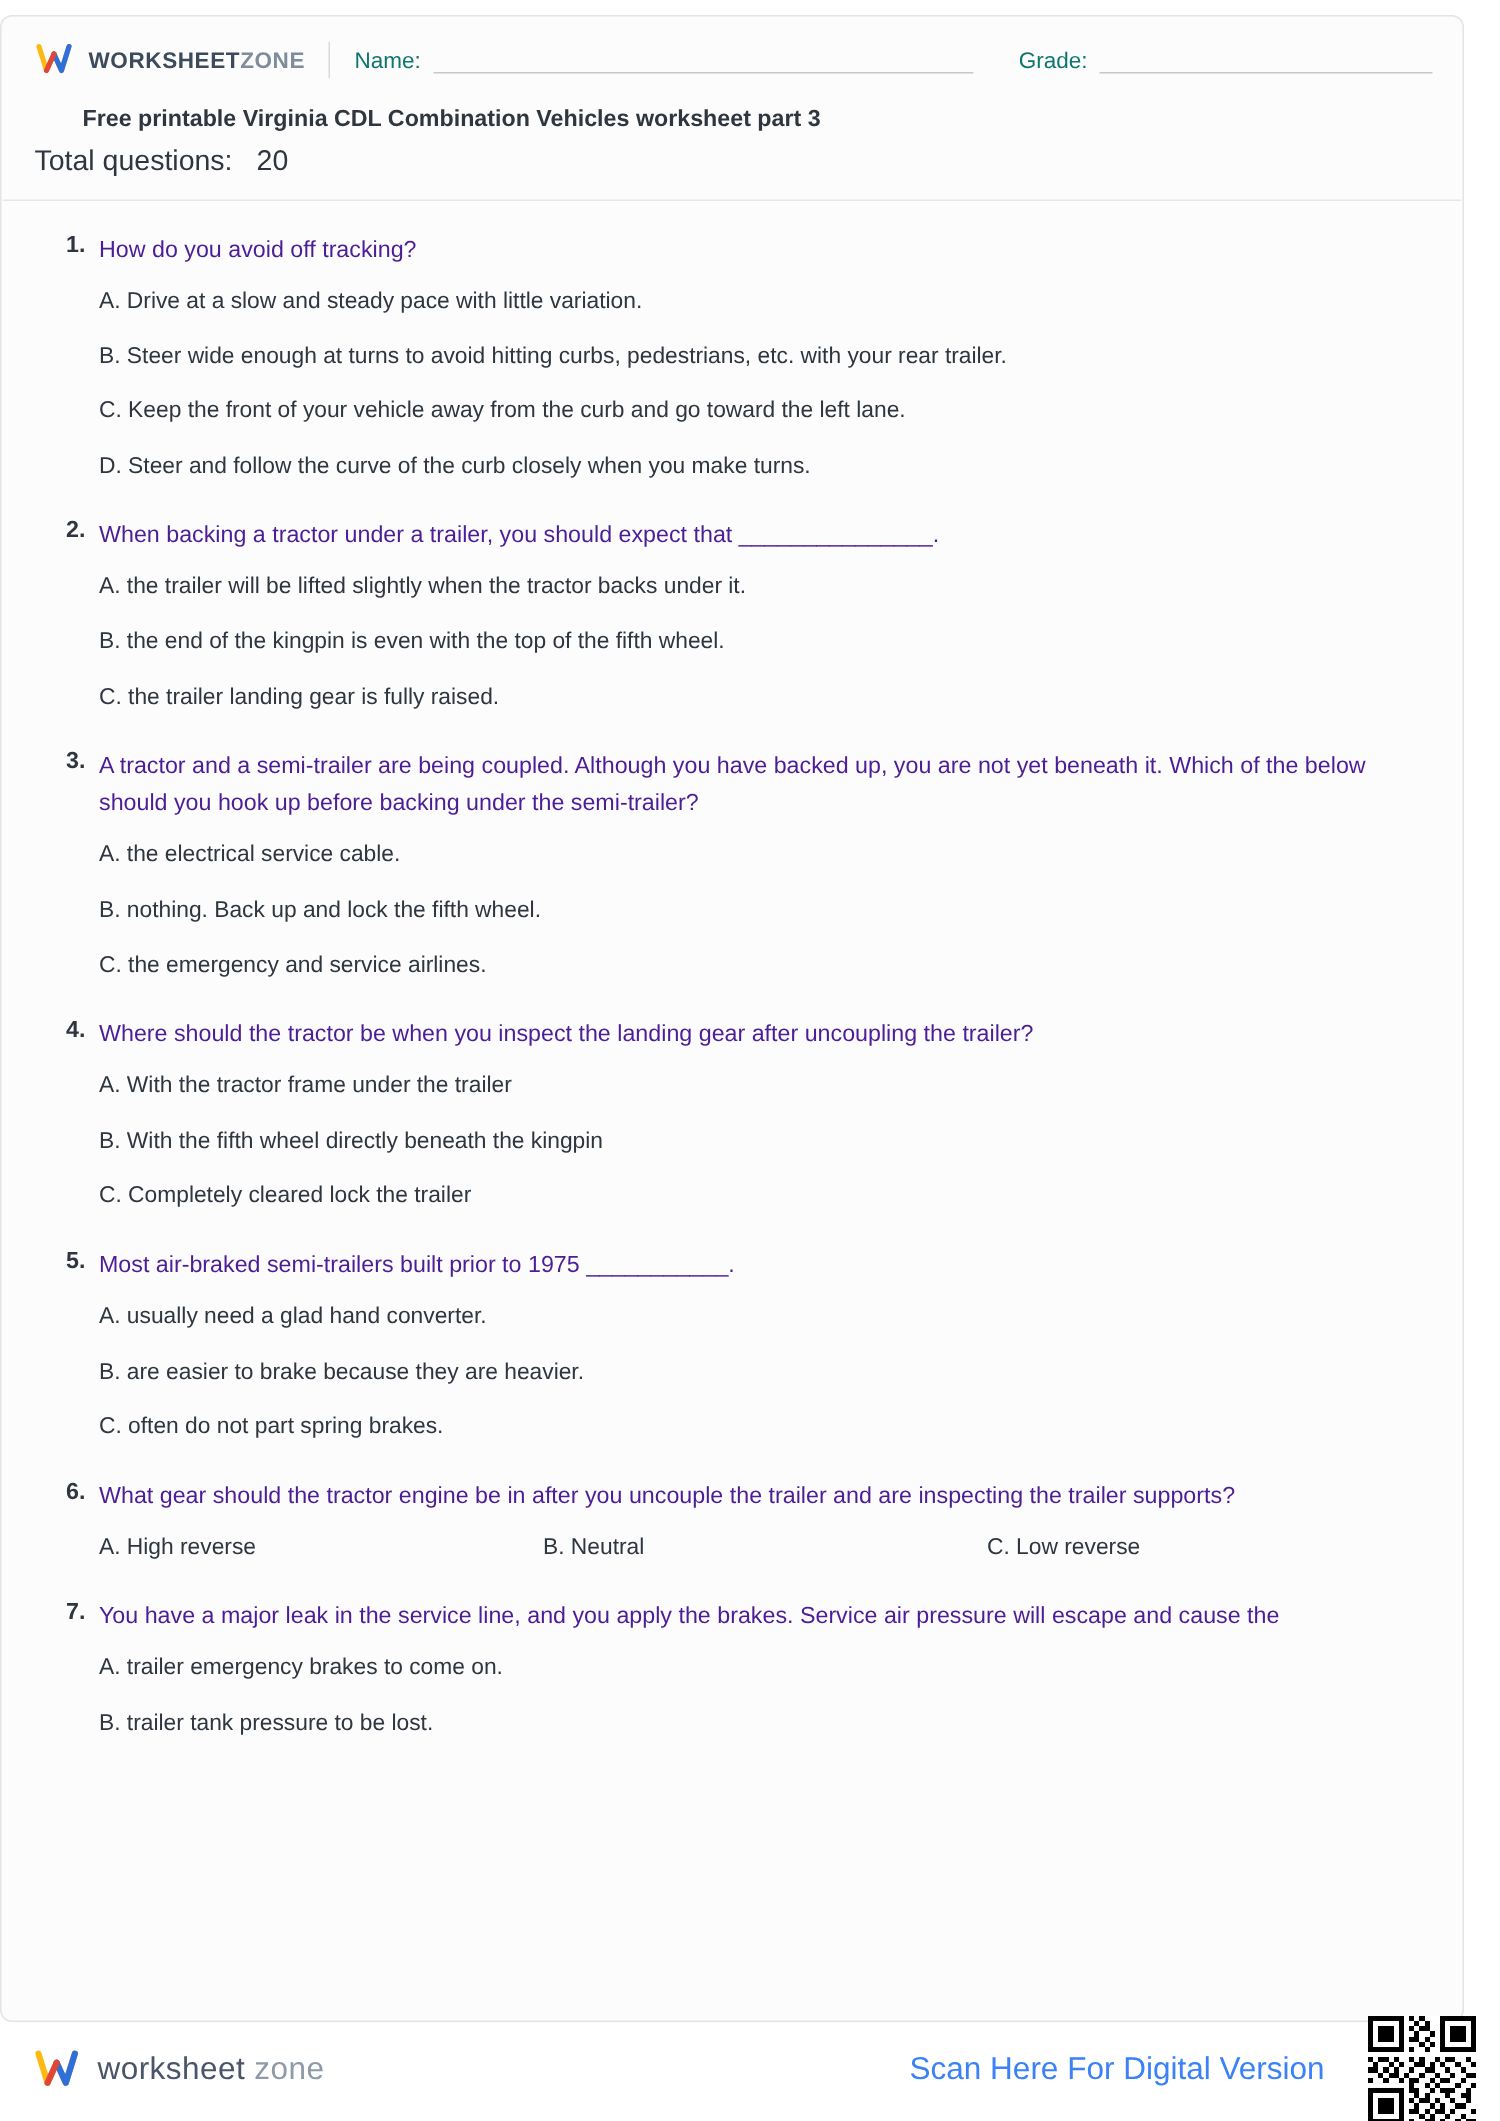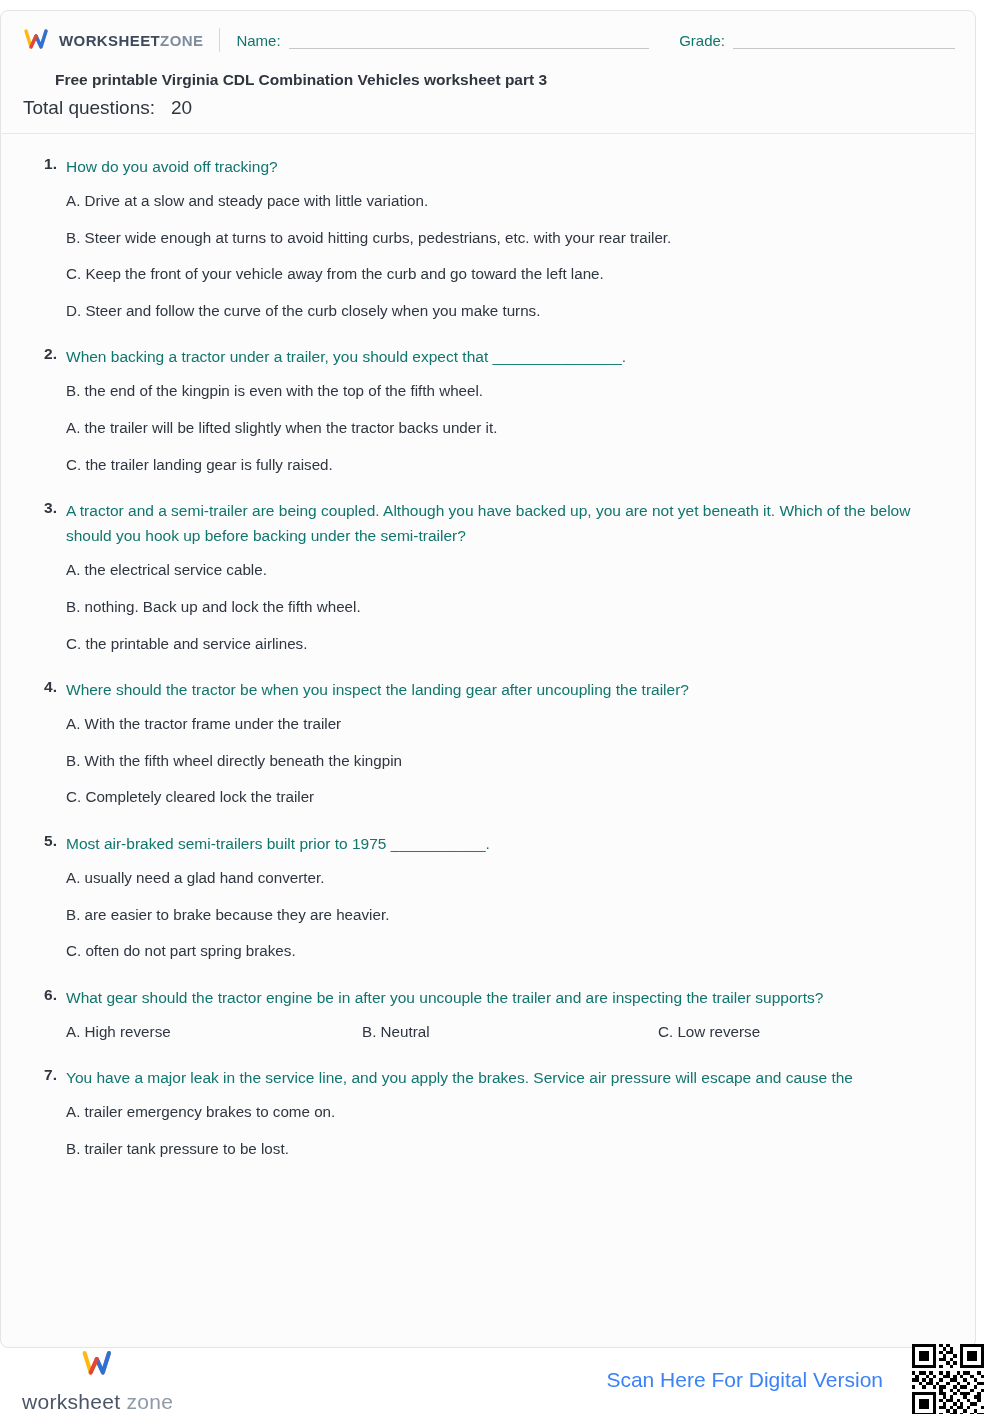--- a/index.html
+++ b/index.html
@@ -108,21 +108,21 @@
     font-weight: bold;
     width: 26px;
     text-align: right;
     flex: none;
     padding-top: 1px;
   }
   .q-text {
     font-size: 15.5px;
     line-height: 1.62;
     margin-left: 9px;
-    color: #0f766e;
+    color: #4c1d95;
   }
   .opts {
     margin-top: 10px;
     padding-left: 35px;
   }
   .opt {
     font-size: 15.2px;
     line-height: 1.55;
     margin-bottom: 13px;
     color: #2f3640;
@@ -148,21 +148,20 @@
     height: 52px;
     display: flex;
     align-items: center;
     padding: 0 4px 0 10px;
     box-sizing: border-box;
   }
   .footer-logo {
     display: flex;
     align-items: center;
     gap: 9px;
-    flex-direction: column;
   }
   .footer-logo .logo-mark { width: 34px; height: 34px; }
   .footer-logo-text {
     font-size: 21px;
     letter-spacing: 0.3px;
   }
   .footer-logo-text .f1 { color: #4a5668; }
   .footer-logo-text .f2 { color: #8e9aa8; }
   .scan-text {
     font-size: 21px;
@@ -229,35 +228,35 @@
         <div class="opt">D. Steer and follow the curve of the curb closely when you make turns.</div>
       </div>
     </div>
 
     <div class="q">
       <div class="q-head">
         <span class="q-num">2.</span>
         <span class="q-text">When backing a tractor under a trailer, you should expect that _______________.</span>
       </div>
       <div class="opts">
+        <div class="opt">A. the trailer will be lifted slightly when the tractor backs under it.</div>
         <div class="opt">B. the end of the kingpin is even with the top of the fifth wheel.</div>
-        <div class="opt">A. the trailer will be lifted slightly when the tractor backs under it.</div>
         <div class="opt">C. the trailer landing gear is fully raised.</div>
       </div>
     </div>
 
     <div class="q">
       <div class="q-head">
         <span class="q-num">3.</span>
         <span class="q-text">A tractor and a semi-trailer are being coupled. Although you have backed up, you are not yet beneath it. Which of the below should you hook up before backing under the semi-trailer?</span>
       </div>
       <div class="opts">
         <div class="opt">A. the electrical service cable.</div>
         <div class="opt">B. nothing. Back up and lock the fifth wheel.</div>
-        <div class="opt">C. the printable and service airlines.</div>
+        <div class="opt">C. the emergency and service airlines.</div>
       </div>
     </div>
 
     <div class="q">
       <div class="q-head">
         <span class="q-num">4.</span>
         <span class="q-text">Where should the tractor be when you inspect the landing gear after uncoupling the trailer?</span>
       </div>
       <div class="opts">
         <div class="opt">A. With the tractor frame under the trailer</div>

